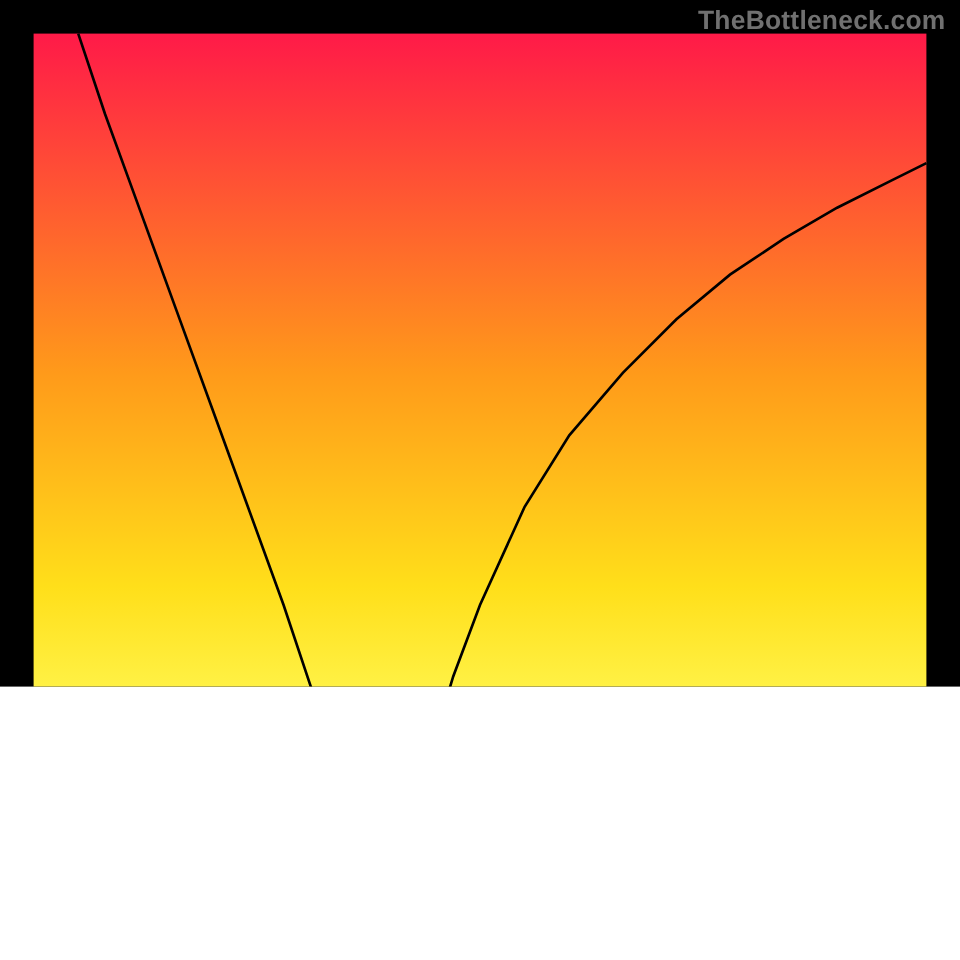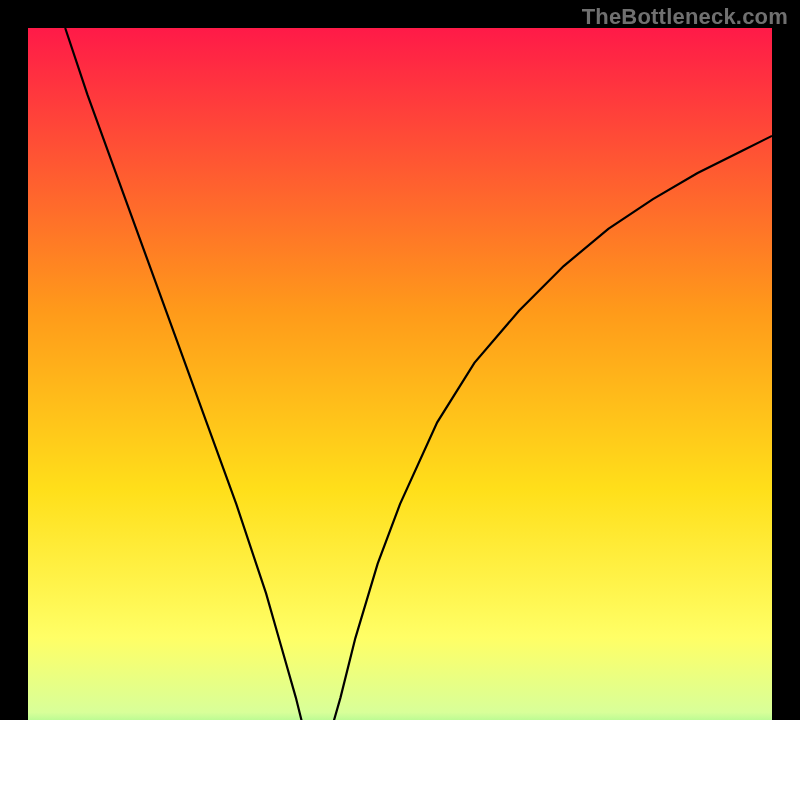--- a/index.html
+++ b/index.html
@@ -4,21 +4,21 @@
 <style>
   body {
     margin: 0;
     padding: 0;
     background: #ffffff;
     font-family: Arial, Helvetica, sans-serif;
   }
   .stage {
     position: relative;
     width: 800px;
-    height: 720px;
+    height: 572px;
     background: #000000;
   }
   .watermark {
     position: absolute;
     top: 4px;
     right: 12px;
     font-size: 22px;
     font-weight: bold;
     color: #707070;
     letter-spacing: 0.2px;

